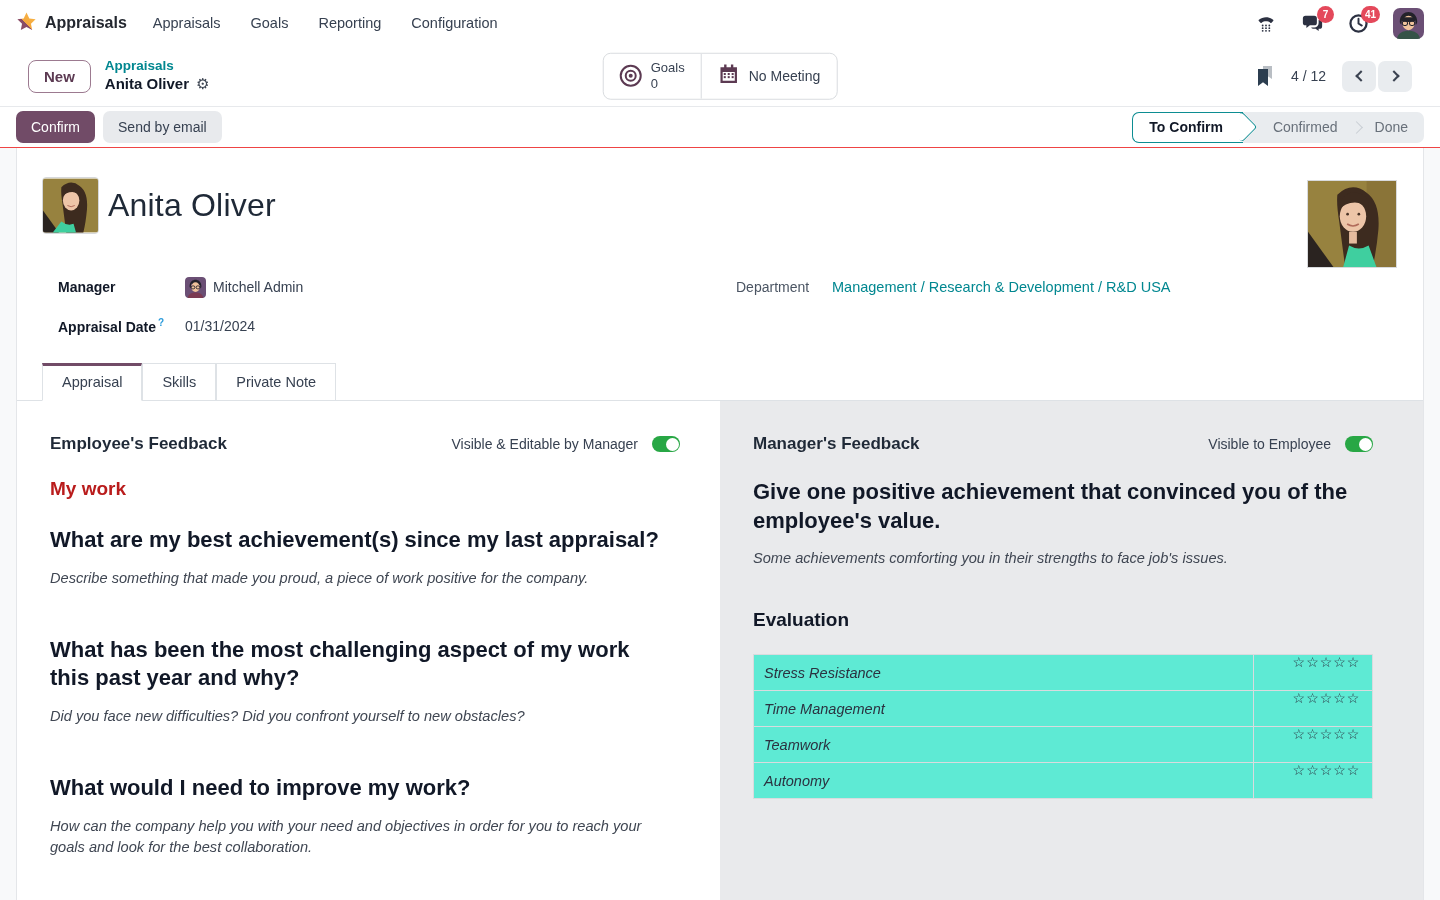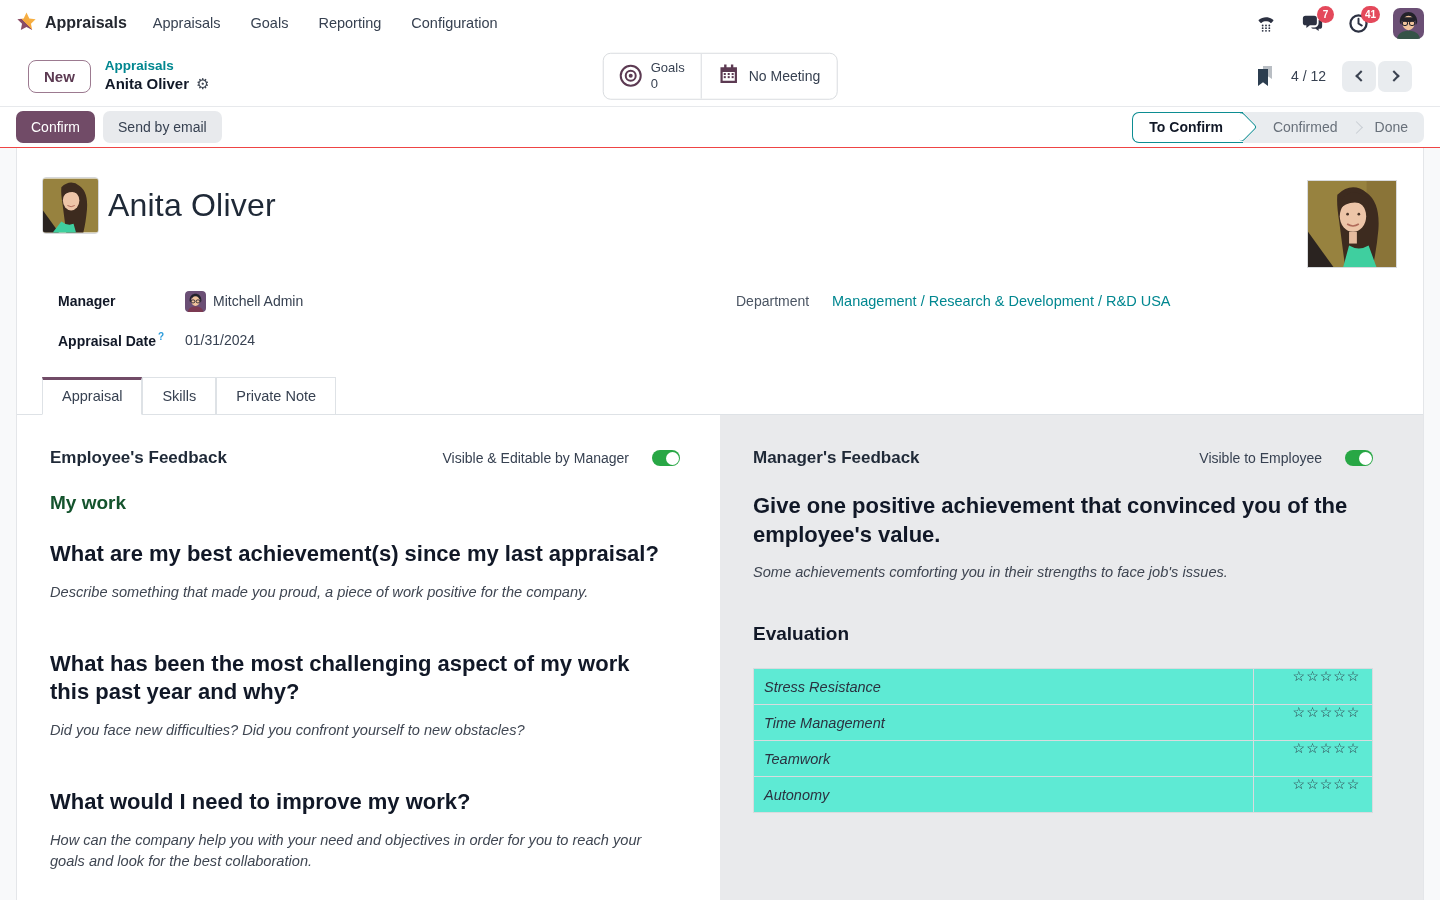--- a/index.html
+++ b/index.html
@@ -69,21 +69,21 @@
   .sheet-zone { height:752px; padding:0 16px; background:#f8f9fa; }
   .sheet { background:#fff; height:100%; border-left:1px solid #e4e6e9; border-right:1px solid #e4e6e9;
     position:relative; display:flex; flex-direction:column; }
   .sheet-head { padding:29px 25px 0 25px; }
   .emp-title-row { display:flex; align-items:center; gap:9px; }
   .avatar-sm { width:57px; height:57px; border-radius:4px; border:1px solid #d6d8db; overflow:hidden; }
   .emp-name { font-size:32px; font-weight:500; color:#1f2937; letter-spacing:.2px; }
   .photo-lg { position:absolute; top:32px; right:26px; width:90px; height:88px;
     border:1px solid #d8dadd; overflow:hidden; background:#fff; }
 
-  .fields { display:flex; margin-top:56px; padding:0 25px; }
+  .fields { display:flex; margin-top:42px; padding:0 25px; }
   .fcol { display:flex; flex-direction:column; gap:17px; }
   .fcol.left { width:694px; padding-left:16px; }
   .frow { display:flex; align-items:center; min-height:22px; }
   .flabel { font-size:14px; font-weight:700; color:#111827; width:127px; flex:none; }
   .flabel.plain { font-weight:400; color:#4b5563; width:96px; }
   .fvalue { font-size:14px; color:#374151; display:flex; align-items:center; gap:7px;justify-content:flex-end; }
   .fvalue.link { color:#018790; cursor:pointer; font-size:14.5px; }
   .help-sup { color:#2d9cdb; font-size:10px; vertical-align:super; margin-left:2px; font-weight:600; }
   .avatar-xs { width:21px; height:21px; border-radius:4px; overflow:hidden; flex:none; }
 
@@ -94,26 +94,26 @@
   .tab.active { background:#fff; border-color:#dee2e6; border-top:3px solid #714B67;
     border-bottom:1px solid #fff; padding-top:8px; }
   .tab:not(.active) { border-left:1px solid #dee2e6; border-right:1px solid #dee2e6; border-top:1px solid #dee2e6; }
 
   
   .columns { flex:1; display:flex; min-height:0; }
   .col-left { width:50%; background:#fff; padding:33px 40px 20px 33px; }
   .col-right { width:50%; background:#e9eaec; padding:33px 50px 20px 33px; }
   .col-head { display:flex; align-items:center; justify-content:space-between; margin-bottom:24px; }
   .col-title { font-size:17px; font-weight:600; color:#1f2937; }
-  .toggle-wrap { display:flex; align-items:center; gap:23px;text-align:right; }
+  .toggle-wrap { display:flex; align-items:center; gap:14px;text-align:right; }
   .toggle-label { font-size:14px; color:#374151; }
   .toggle { width:28px; height:16px; border-radius:9px; background:#28a745; position:relative; cursor:pointer; flex:none; }
   .toggle::after { content:""; position:absolute; top:1.5px; right:1.5px; width:13px; height:13px;
     background:#fff; border-radius:50%; }
-  .h-group { font-size:19px; font-weight:700; color:#14532d; margin:16px 0 26px 0; }
+  .h-group { font-size:19px; font-weight:700; color:#b91c1c; margin:16px 0 26px 0; }
   .question { margin-bottom:47px; }
   .q-title { font-size:22px; font-weight:700; color:#111827; line-height:1.3; margin-bottom:13px; max-width:610px; }
   .q-hint { font-size:14.6px; font-style:italic; color:#3f4652; line-height:1.45; max-width:620px; }
   .question.tight { margin-bottom:40px; }
 
   
   .eval-head { font-size:19px; font-weight:700; color:#111827; margin:28px 0 23px 0; }
   .eval-table { width:620px; border:1px solid #d9dbde; border-bottom:none; }
   .eval-row { display:flex; background:#5eead4; border-bottom:1px solid #d9dbde; height:36px; align-items:flex-start;gap:26px; }
   .eval-label { flex:1; font-size:14.5px; font-style:italic; color:#2b3240; padding-left:10px;

